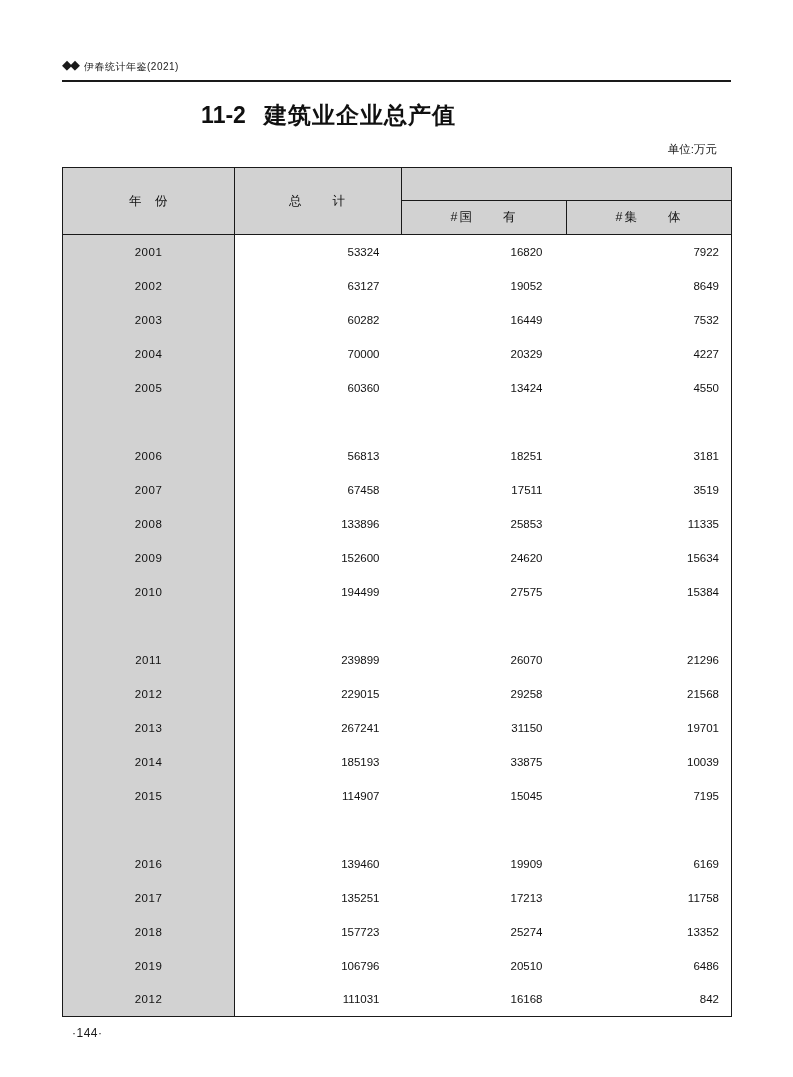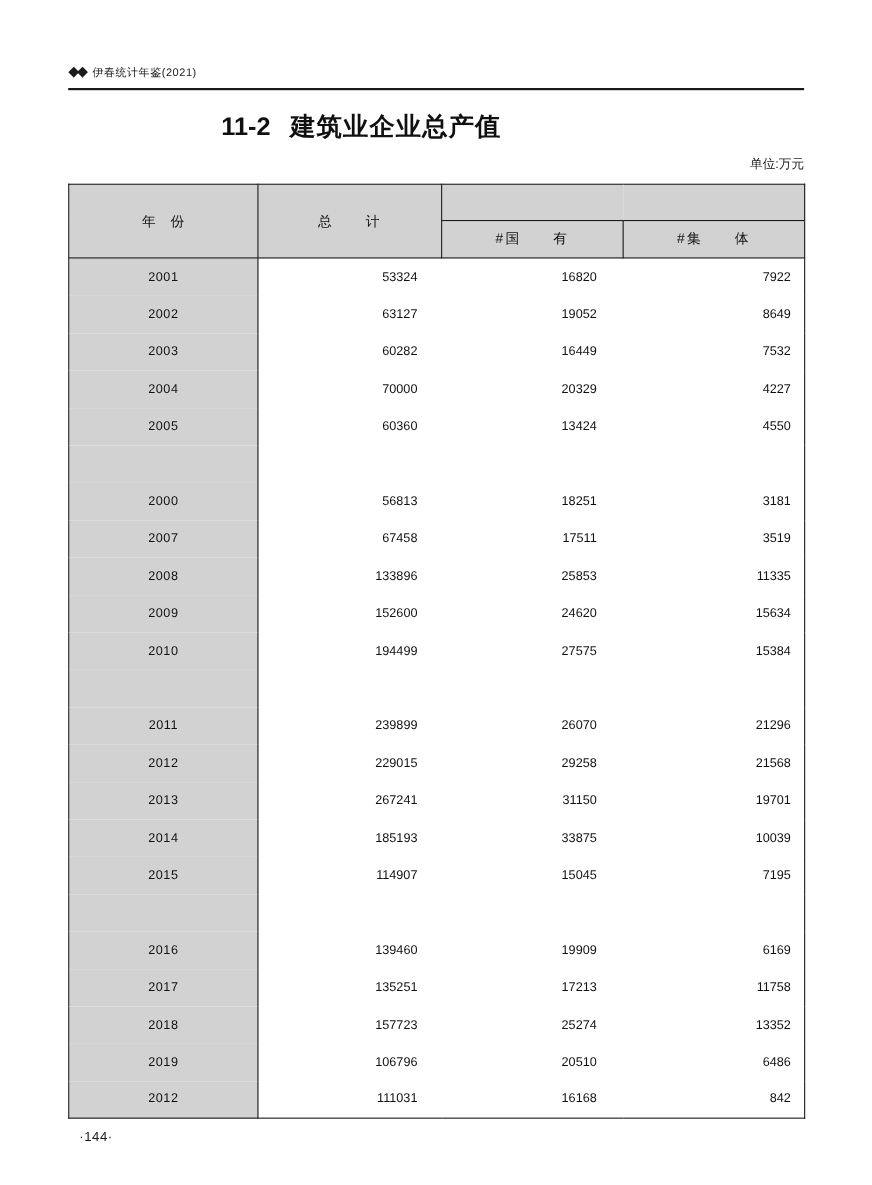--- a/index.html
+++ b/index.html
@@ -69,21 +69,21 @@
     color: #101010;
   }
   .doc-title .num {
     margin-right: 18px;
     letter-spacing: 0px;
   }
 
   
   .unit-note {
     position: absolute;
-    right: 62px;
+    right: 76px;
     top: 142px;
     font-size: 11.5px;
     color: #1a1a1a;
   }
 
   
   .tbl-wrap {
     position: absolute;
     left: 62px;
     top: 167px;
@@ -257,21 +257,21 @@
         </tr>
 
         <tr class="drow gap">
           <td class="year"></td>
           <td class="num total"></td>
           <td class="num state"></td>
           <td class="num last"></td>
         </tr>
 
         <tr class="drow">
-          <td class="year">2000</td>
+          <td class="year">2006</td>
           <td class="num total">56813</td>
           <td class="num state">18251</td>
           <td class="num last">3181</td>
         </tr>
         <tr class="drow">
           <td class="year">2007</td>
           <td class="num total">67458</td>
           <td class="num state">17511</td>
           <td class="num last">3519</td>
         </tr>

